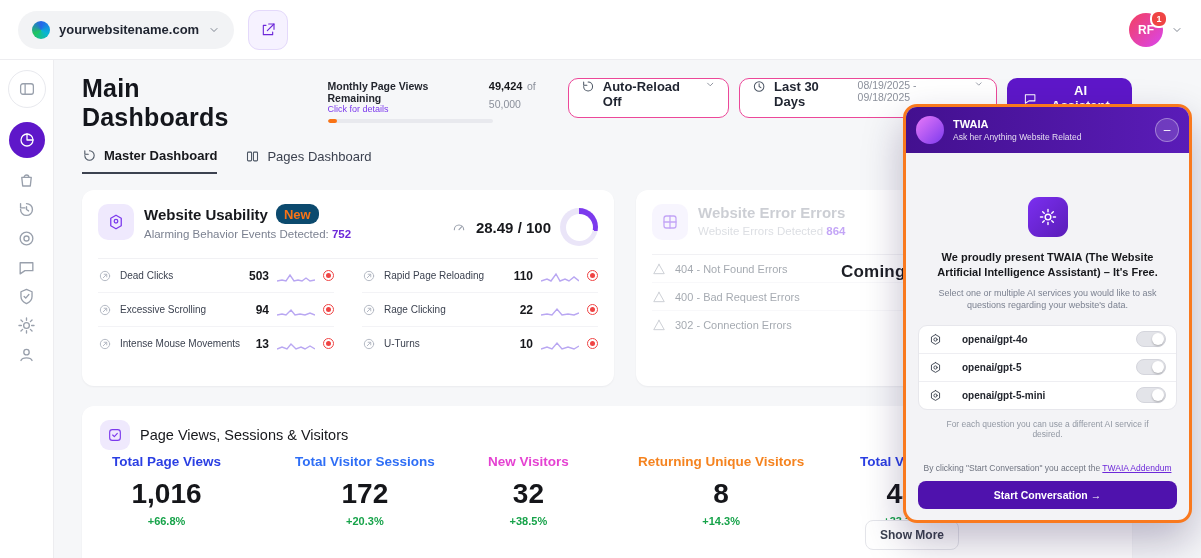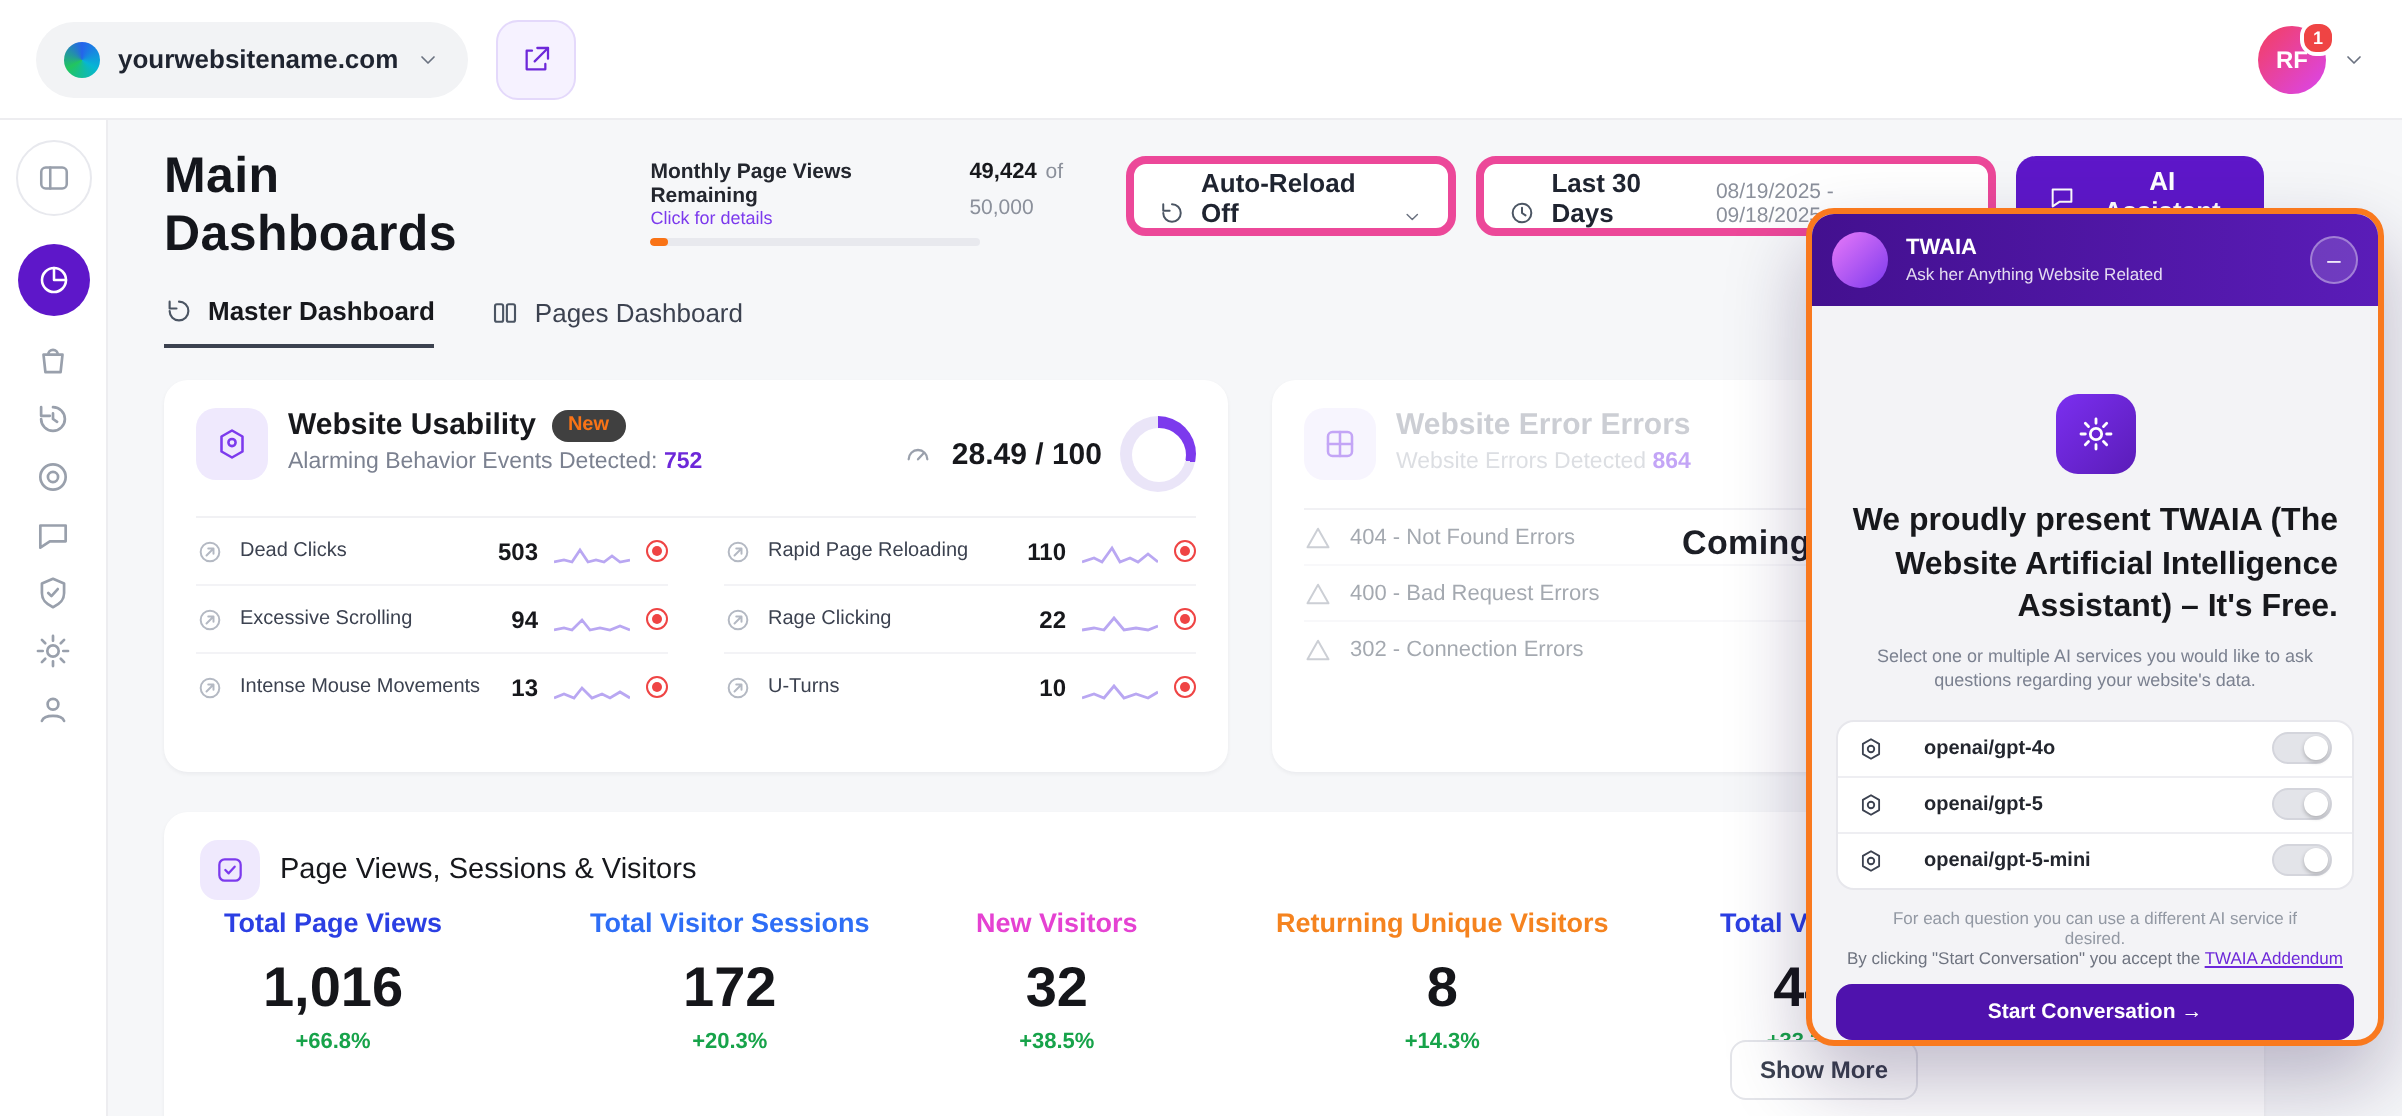--- a/index.html
+++ b/index.html
@@ -30,40 +30,40 @@
   .pagetitle{font-size:25px;font-weight:800;color:#14161c;letter-spacing:.2px}
   .quota{margin-left:42px;margin-top:2px}
   .quota-top{display:flex;align-items:baseline;gap:10px}
   .quota-label{font-size:10.5px;font-weight:700;color:#23262e}
   .quota-used{font-size:11px;font-weight:700;color:#17181c}
   .quota-total{font-size:10.5px;color:#8b909b;font-weight:400}
   .quota-link{font-size:9px;color:#7c3aed;cursor:pointer}
   .qbar{margin-top:5px;width:165px;height:4px;border-radius:3px;background:#e8e9ee;overflow:hidden}
   .qfill{width:9px;height:100%;background:#f97316;border-radius:3px}
   .hcontrols{margin-left:auto;display:flex;align-items:center;gap:10px;margin-top:4px}
-  .ctl{height:40px;background:#fff;border:4px solid #ec4899;border-radius:10px;display:flex;align-items:flex-end;gap:8px;padding:0 12px;cursor:pointer;box-sizing:border-box}
+  .ctl{height:40px;background:#fff;border:1px solid #ec4899;border-radius:10px;display:flex;align-items:flex-start;gap:8px;padding:0 12px;cursor:pointer;box-sizing:border-box}
   .ctl .lbl{font-size:13px;font-weight:600;color:#1f2430}
   .ctl .sub{font-size:10.5px;color:#8b909b}
   .ctlicon{color:#4b5563}
   .aibtn{height:40px;border-radius:10px;background:#5e17c9;color:#fff;display:flex;align-items:center;gap:8px;padding:0 16px;font-size:13px;font-weight:700;cursor:pointer;border:none}
   
   .tabs{display:flex;gap:28px;margin-top:16px}
   .tab{display:flex;align-items:center;gap:7px;font-size:13px;color:#3c4250;padding-bottom:9px;cursor:pointer}
   .tab.active{font-weight:700;color:#17181c;border-bottom:2px solid #3c4250}
   .tabicon{color:#4b5563}
   
   .cardsrow{display:flex;gap:22px;margin-top:16px}
   .card{background:#fff;border-radius:12px;box-shadow:0 1px 2px rgba(20,20,40,.05)}
   .ucard{width:532px;height:196px;padding:14px 16px;box-sizing:border-box}
   .chead{display:flex;align-items:flex-start}
   .tile{width:36px;height:36px;border-radius:10px;background:#efe9fd;color:#7c3aed;display:grid;place-items:center;flex:none}
   .cheadtext{margin-left:10px}
   .ctitle-row{display:flex;align-items:center;gap:8px}
   .ctitle{font-size:15px;font-weight:700;color:#17181c}
-  .newbadge{background:#404040;color:#f97316;font-size:10px;font-weight:700;border-radius:9px;padding:2.5px 8px}
+  .newbadge{background:#0c4a6e;color:#f97316;font-size:13px;font-weight:700;border-radius:9px;padding:2.5px 8px}
   .csub{font-size:11.5px;color:#7b8190;margin-top:4px}
   .csub b{color:#6d28d9;font-weight:700}
   .scorewrap{margin-left:auto;display:flex;align-items:center;gap:9px;margin-top:4px}
   .gaugeicon{color:#9aa0ac}
   .score{font-size:15px;font-weight:700;color:#17181c}
   .ring{width:38px;height:38px;border-radius:50%;background:conic-gradient(#7c3aed 0 103deg,#eae5f8 103deg 360deg);display:grid;place-items:center}
   .ring::before{content:"";width:27px;height:27px;background:#fff;border-radius:50%}
   .udivider{height:1px;background:#f1f1f4;margin:12px 0 0}
   .ugrid{display:grid;grid-template-columns:1fr 1fr;column-gap:28px}
   .umetric{display:flex;align-items:center;gap:8px;height:33px;border-bottom:1px solid #f3f3f6}
@@ -103,21 +103,21 @@
   .showbtn{position:absolute;left:783px;top:114px;background:#fff;border:1px solid #e4e5ea;border-radius:8px;padding:7px 14px;font-size:12px;font-weight:600;color:#3c4250;cursor:pointer;white-space:nowrap}
   
   .panel{position:absolute;left:903px;top:104px;width:289px;height:419px;border:3px solid #f9791e;border-radius:14px;background:#f3f3f6;box-shadow:0 18px 40px rgba(30,10,70,.28);z-index:50;overflow:hidden;box-sizing:border-box;display:flex;flex-direction:column}
   .phead{height:46px;background:linear-gradient(90deg,#43108f,#5a1cb8);display:flex;align-items:center;padding:0 10px;gap:9px;flex:none}
   .pavatar{width:28px;height:28px;border-radius:50%;background:linear-gradient(135deg,#e879f9,#7c3aed);flex:none}
   .pname{color:#fff;font-size:11px;font-weight:800;line-height:1.25}
   .ptag{color:rgba(255,255,255,.85);font-size:8.5px;line-height:1.25}
   .minbtn{margin-left:auto;width:22px;height:22px;border-radius:50%;background:rgba(255,255,255,.14);border:1px solid rgba(255,255,255,.35);color:#fff;display:grid;place-items:center;font-size:12px;line-height:1;cursor:pointer}
   .pbody{flex:1;display:flex;flex-direction:column;overflow:hidden}
   .geartile{width:40px;height:40px;border-radius:11px;background:linear-gradient(135deg,#7b2ff0,#5a1cb8);color:#fff;display:grid;place-items:center;margin:44px auto 0;flex:none}
-  .pheading{margin:13px 20px 0;font-size:16px;font-weight:800;color:#17181c;text-align:right;line-height:1.35}
+  .pheading{margin:13px 20px 0;font-size:11px;font-weight:800;color:#17181c;text-align:center;line-height:1.35}
   .psubtext{margin:7px 24px 0;font-size:9px;color:#7b8190;text-align:center;line-height:1.4}
   .svclist{margin:13px 12px 0;background:#fff;border:1px solid #e7e7ec;border-radius:9px;overflow:hidden;flex:none}
   .svcrow{display:flex;align-items:center;gap:20px;height:27px;padding:0 10px;border-bottom:1px solid #eeeef2}
   .svcrow:last-child{border-bottom:none}
   .svcicon{color:#3c4250;flex:none}
   .svclabel{font-size:10px;font-weight:600;color:#23262e}
   .toggle{margin-left:auto;width:30px;height:16px;border-radius:9px;background:#e3e4e9;border:1px solid #d4d5dc;position:relative;cursor:pointer;box-sizing:border-box}
   .knob{position:absolute;top:1px;right:1px;width:12px;height:12px;border-radius:50%;background:#fff;box-shadow:0 1px 2px rgba(0,0,0,.25)}
   .pnote{margin:9px 26px 0;font-size:8.5px;color:#9298a3;text-align:center}
   .pfooter{margin-top:auto;padding:0 12px 11px}

